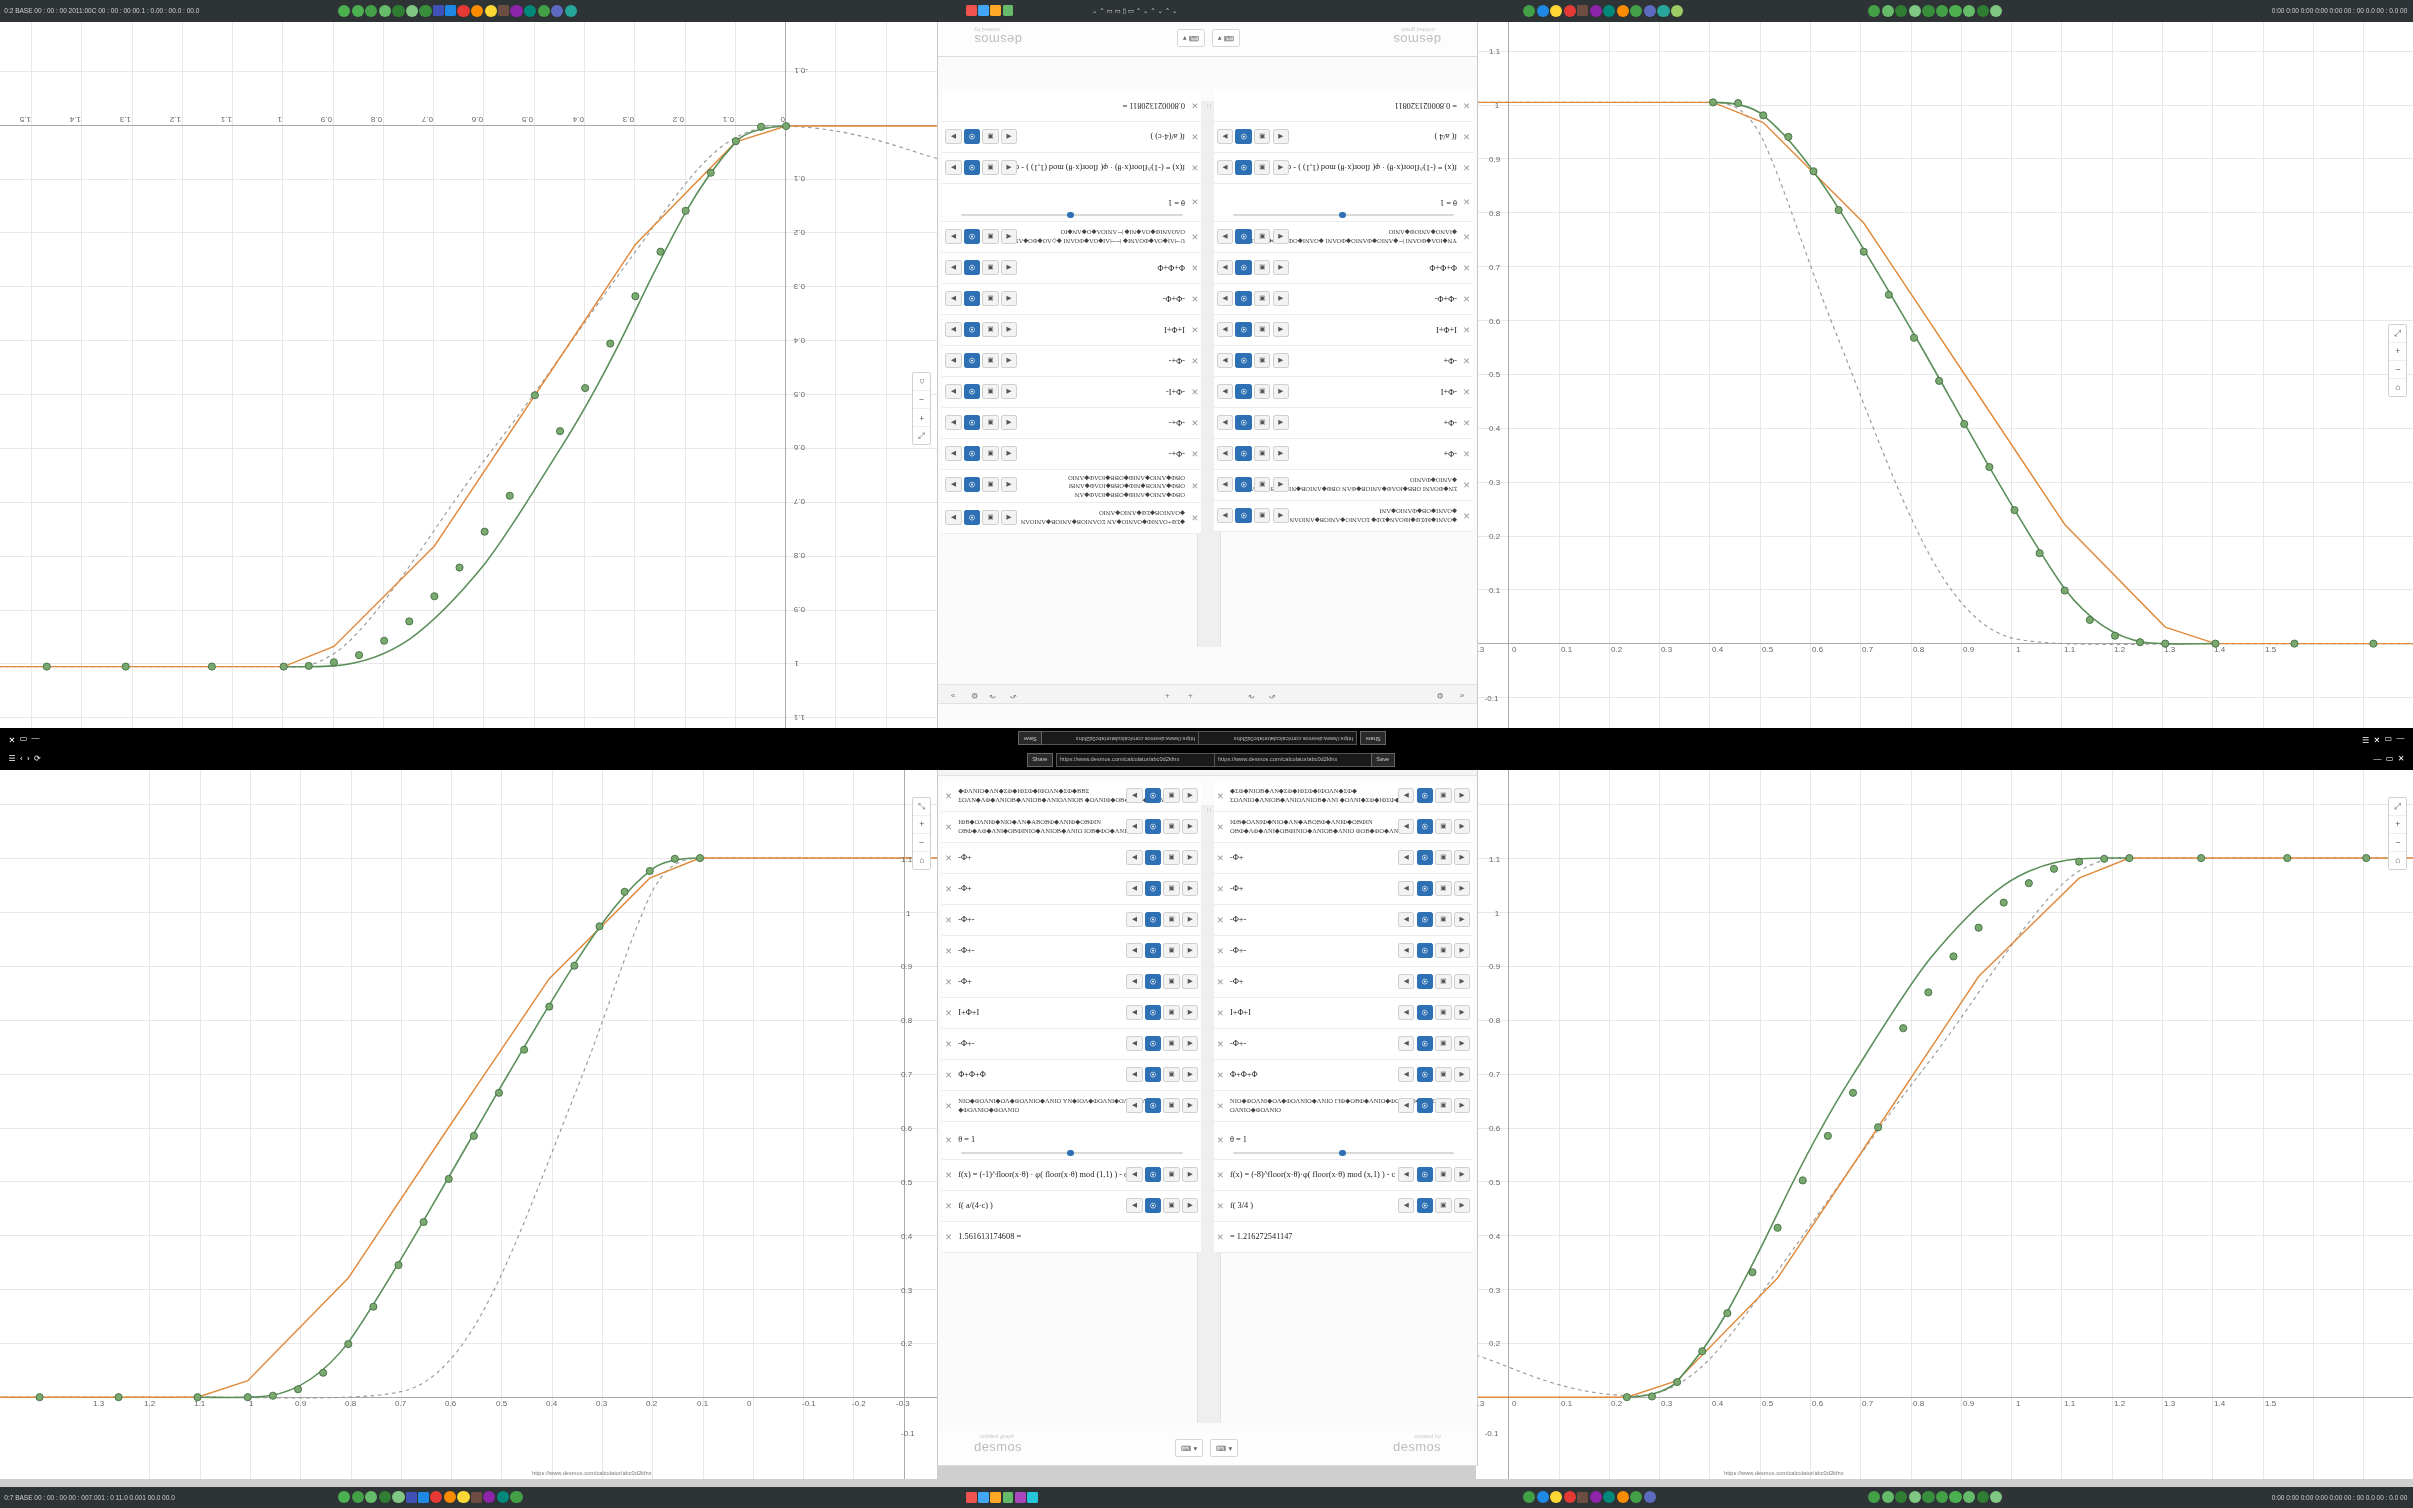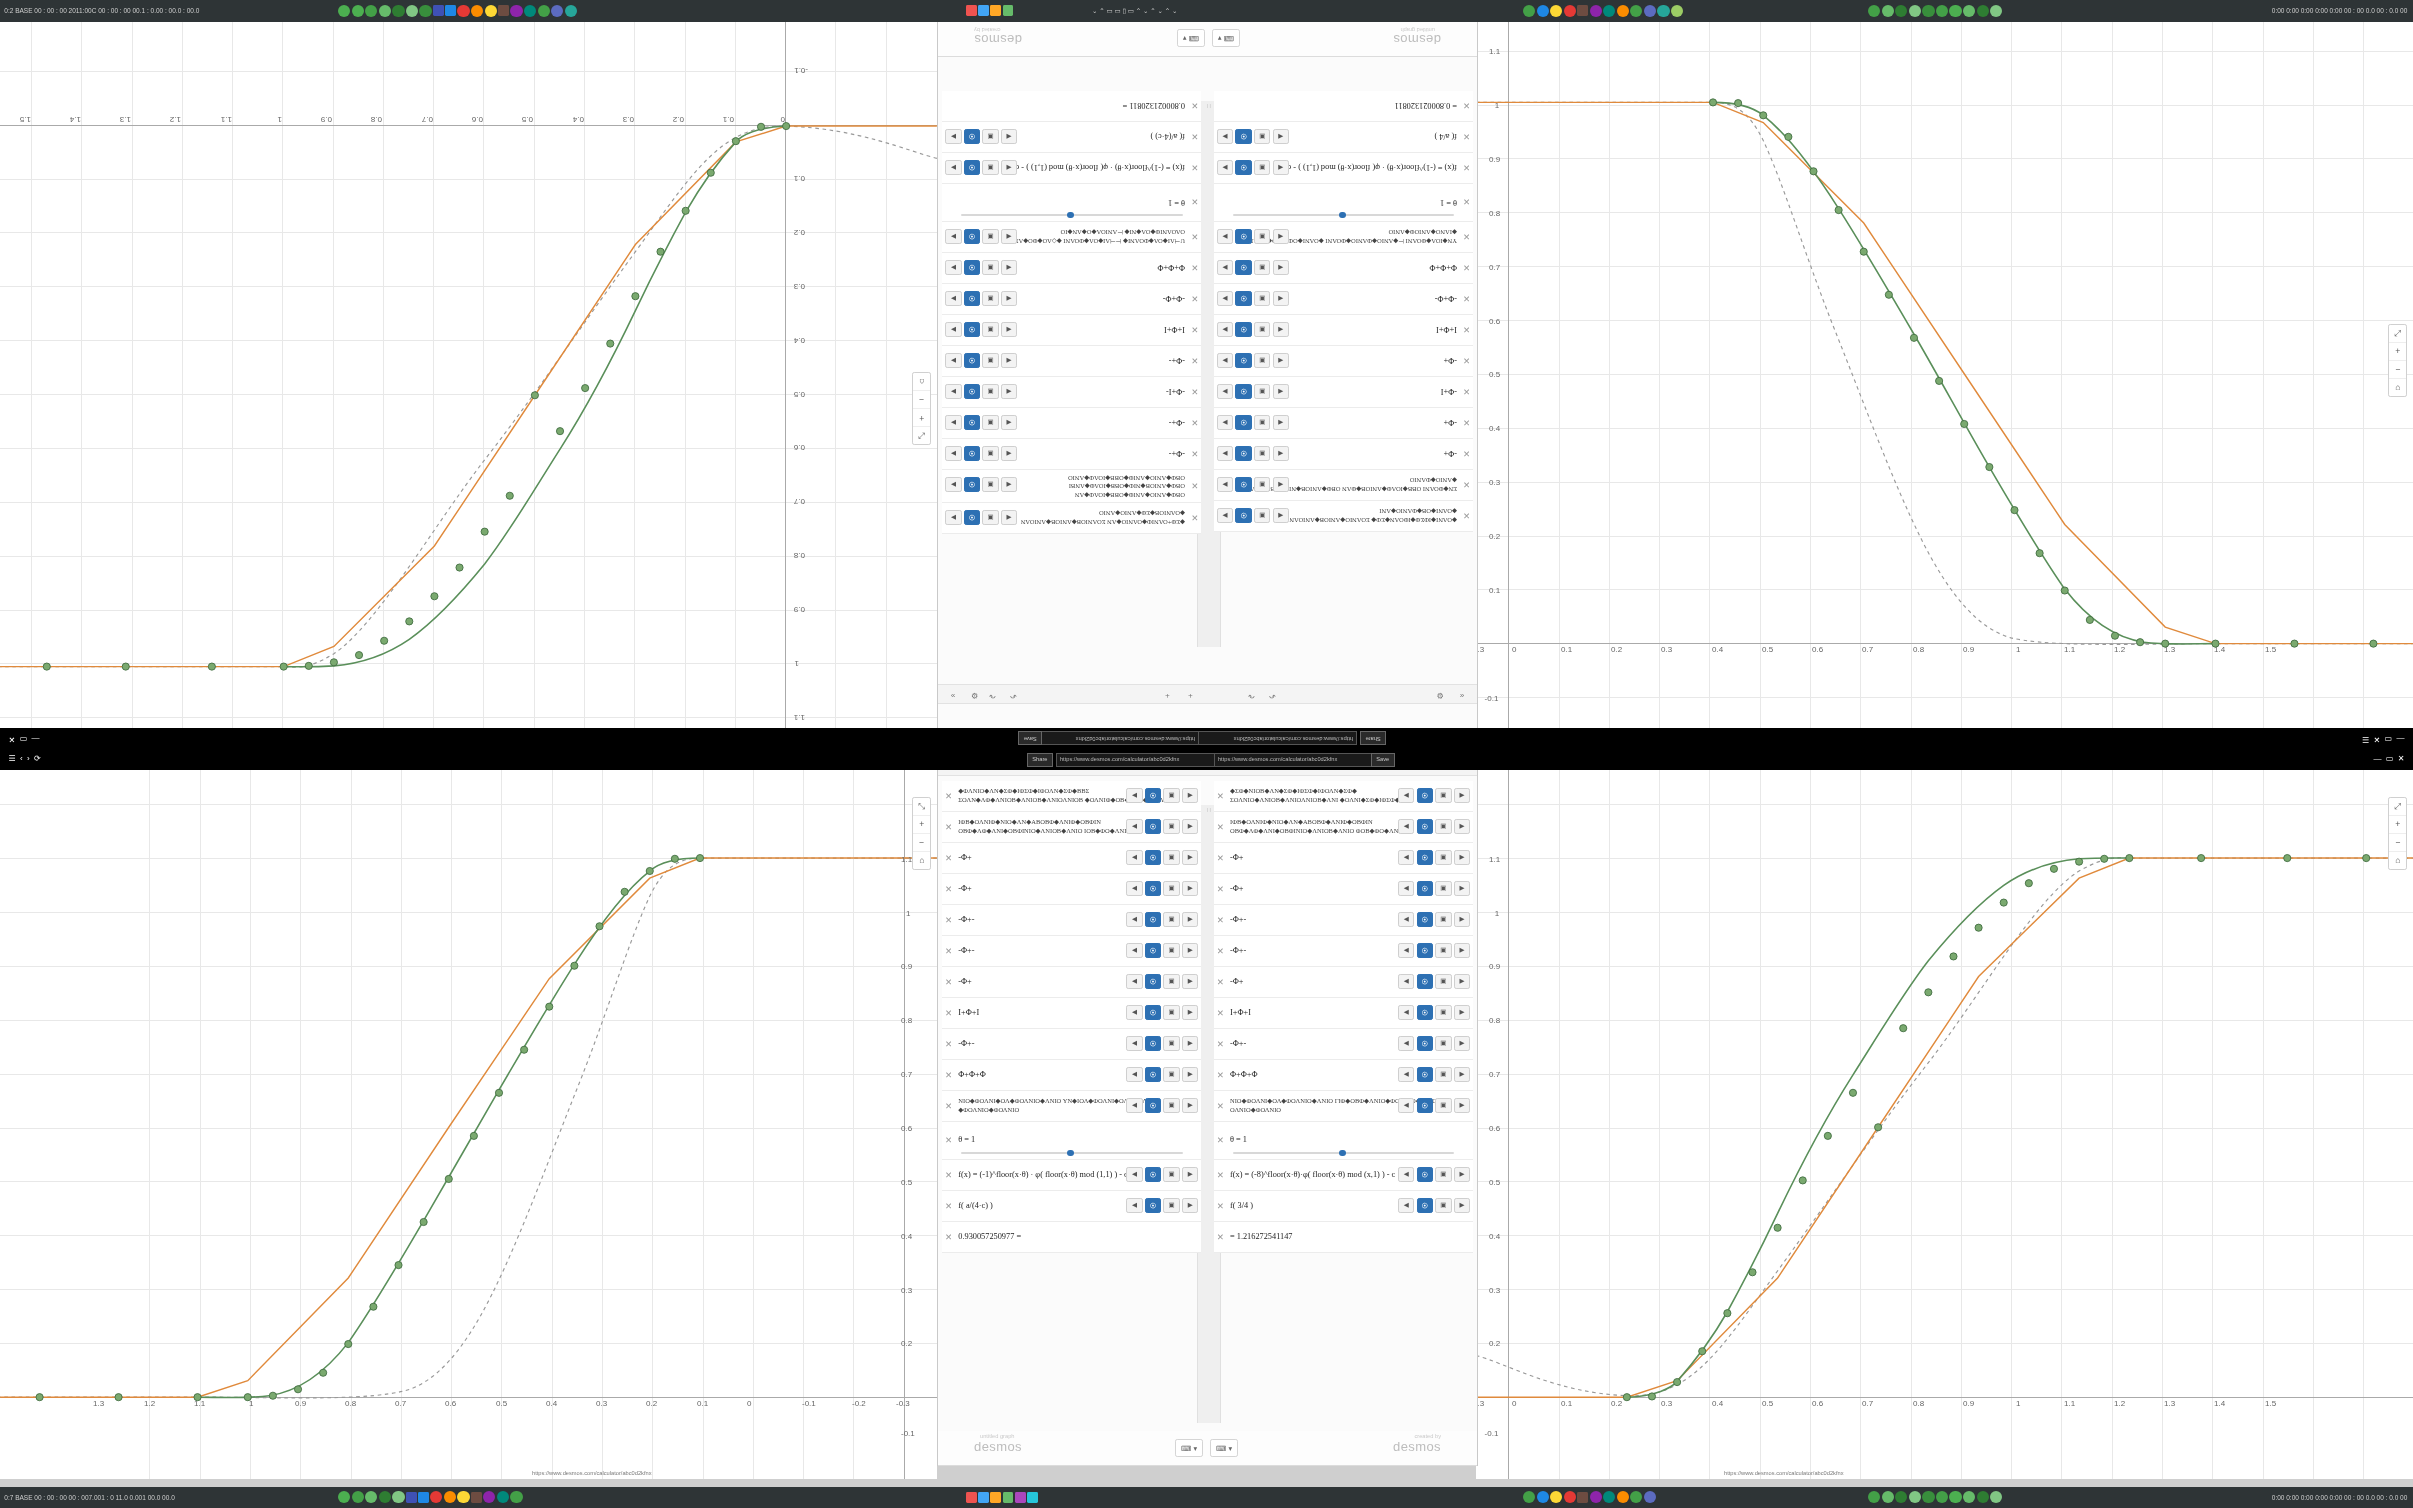--- a/index.html
+++ b/index.html
@@ -1028,21 +1028,21 @@
           <div class="mathtxt">f( a/(4·c) )</div>
           <div class="toolbtns" style="top: 7.2px; right: 2.9px; left: auto;">
             <span class="tb">◀</span>
             <span class="tb blue">⦿</span>
             <span class="tb">▣</span>
             <span class="tb">▶</span>
           </div>
         </div>
         <div class="exprrow">
           <span class="xbtn" style="left: 1.4px; right: auto;">✕</span>
-          <div class="mathtxt">0.930057250977 =</div>
+          <div class="mathtxt">1.561613174608 =</div>
         </div>
       </div>
 
     <div class="exprcol right" id="col-bot-right" style="top:759px">
         <div class="exprrow">
           <span class="xbtn" style="left: 1.4px; right: auto;">✕</span>
           <div class="mathtxt small">◆ΣΦ◆ΝΙΟΒ◆ΛΝ◆ΣΦ◆ΙΦΣΦ◆ΙΦΟΛΝ◆ΣΦ◆ ΣΟΛΝΙΟ◆ΛΝΙΟΒ◆ΛΝΙΟΛΝΙΟΒ◆ΛΝΙ ◆ΟΛΝΙ◆ΣΦ◆ΙΦΣΦ◆ΙΟ</div>
           <div class="toolbtns" style="top: 7.2px; right: 2.9px; left: auto;">
             <span class="tb">◀</span>
             <span class="tb blue">⦿</span>

